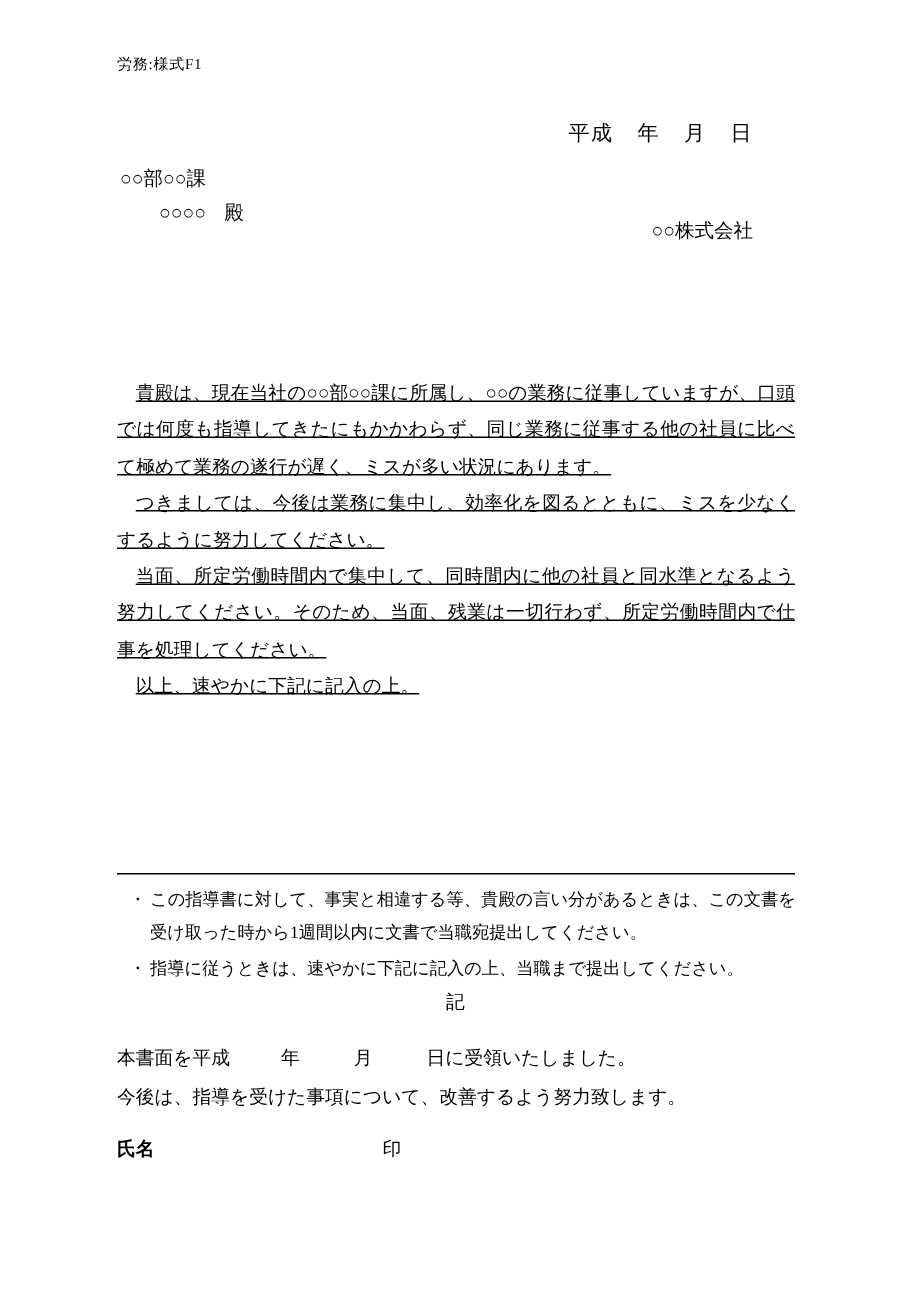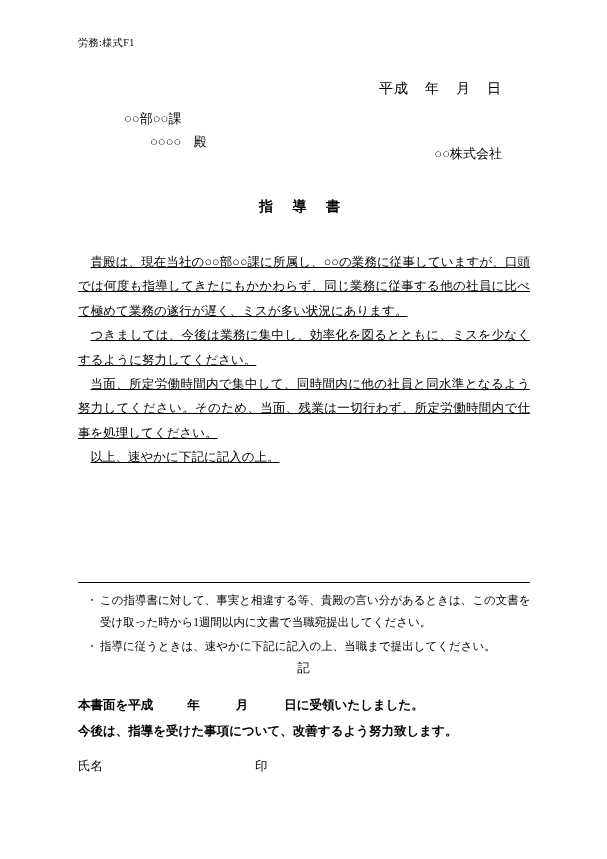--- a/index.html
+++ b/index.html
@@ -36,21 +36,20 @@
     font-size: 14px;
     letter-spacing: 1px;
   }
   .date-line .sp { display: inline-block; width: 16px; }
   .addressee {
     position: absolute;
     left: 80px;
     top: 108px;
     font-size: 13px;
     line-height: 1.75;
-    margin-left: 44px;
   }
   .addressee .indent {
     display: block;
     padding-left: 26px;
   }
   .addressee .gap { display: inline-block; width: 12px; }
   .sender {
     position: absolute;
     right: 50px;
     top: 142px;
@@ -118,32 +117,31 @@
     text-align: center;
     font-size: 12.5px;
   }
   .receipt {
     position: absolute;
     left: 78px;
     top: 692px;
     width: 460px;
     font-size: 12.5px;
     line-height: 2.1;
-    font-weight: bold;
   }
   .receipt .blank-s { display: inline-block; width: 34px; }
   .receipt .blank-m { display: inline-block; width: 36px; }
   .signature {
     position: absolute;
     left: 78px;
     top: 758px;
     width: 400px;
     font-size: 12.5px;
   }
-  .signature .name-label { display: inline-block; }
+  .signature .name-label { display: inline-block; font-weight: bold; }
   .signature .seal {
     display: inline-block;
     margin-left: 152px;
   }
 </style>
 </head>
 <body>
 
 <div class="page">
 
@@ -155,21 +153,20 @@
 
   <div class="addressee">
     <span>○○部○○課</span>
     <span class="indent"><span>○○○○</span><span class="gap"></span><span>殿</span></span>
   </div>
 
   <div class="sender">
     <div>○○株式会社</div>
   </div>
 
-  <div class="doc-title">指 導 書</div>
 
   <div class="body-text">
     <p>貴殿は、現在当社の○○部○○課に所属し、○○の業務に従事していますが、口頭では何度も指導してきたにもかかわらず、同じ業務に従事する他の社員に比べて極めて業務の遂行が遅く、ミスが多い状況にあります。</p>
     <p>つきましては、今後は業務に集中し、効率化を図るとともに、ミスを少なくするように努力してください。</p>
     <p>当面、所定労働時間内で集中して、同時間内に他の社員と同水準となるよう努力してください。そのため、当面、残業は一切行わず、所定労働時間内で仕事を処理してください。</p>
     <p>以上、速やかに下記に記入の上。</p>
   </div>
 
   <div class="divider"></div>
 

